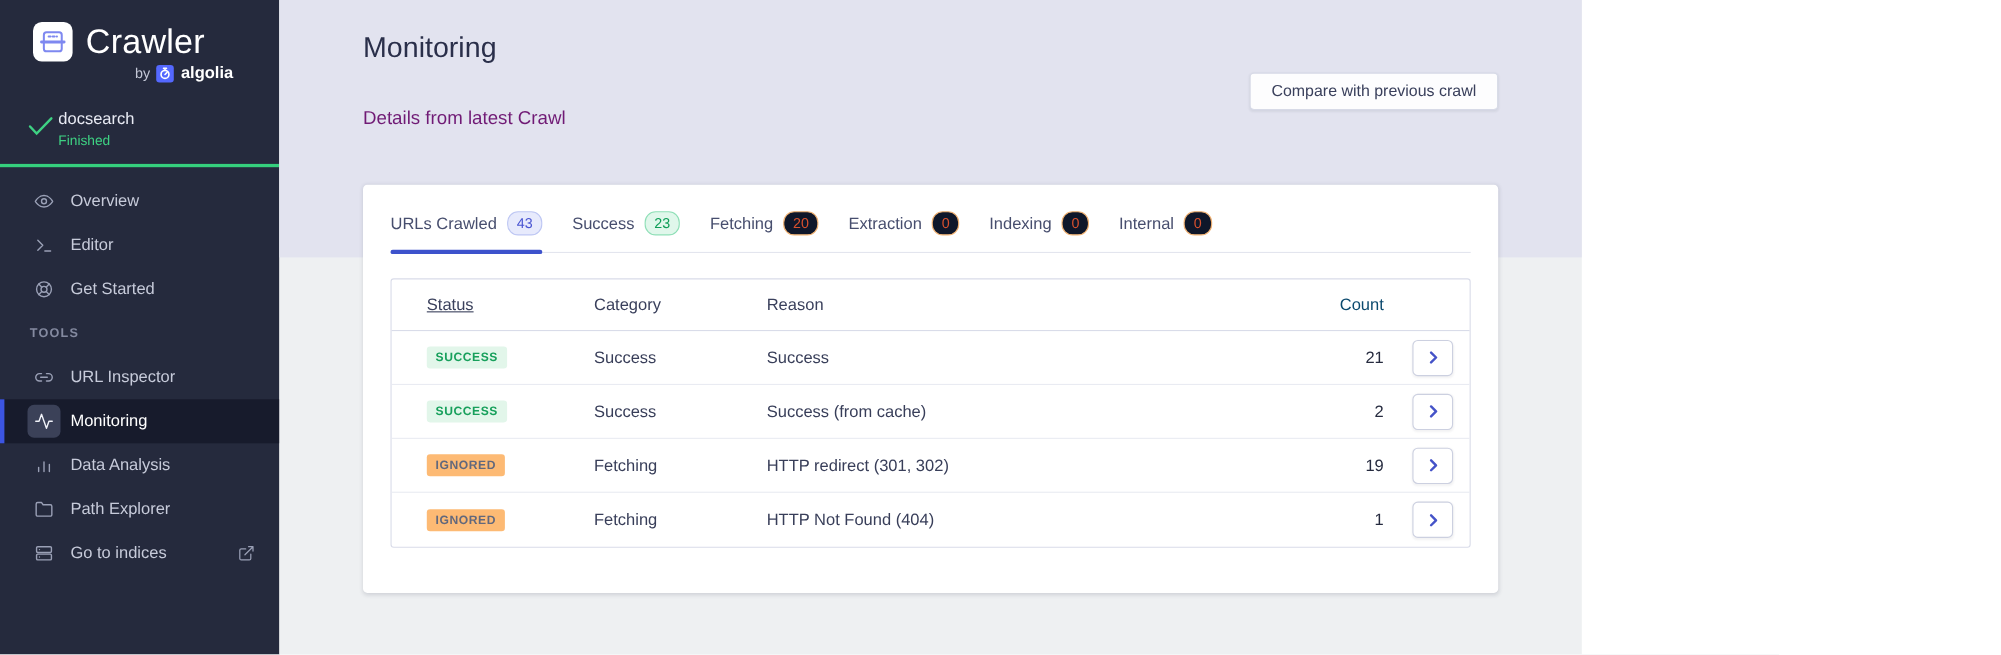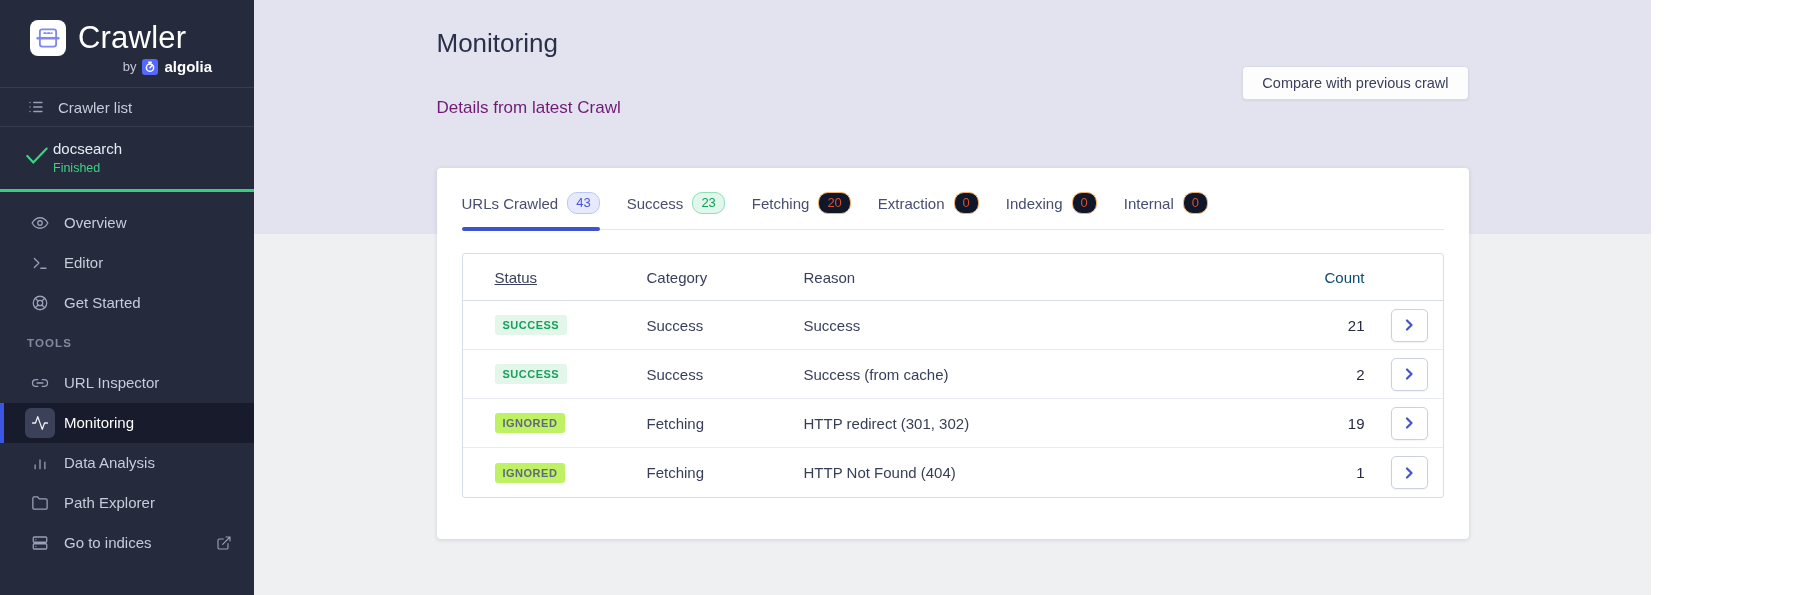--- a/index.html
+++ b/index.html
@@ -1,18 +1,18 @@
 <!DOCTYPE html>
 <html><head>
 <meta charset="utf-8">
 <style>
   * { margin:0; padding:0; box-sizing:border-box; }
   html,body { width:1819px; height:595px; }
   body { font-family:"Liberation Sans", sans-serif; overflow:hidden; }
-  .screen { display:flex; width:1651px; height:595px; }
+  .screen { display:flex; width:1438px; height:595px; }
 
   
   .sidebar { width:254px; min-width:254px; height:100%; background:#252a3d; color:#c7cbda; display:flex; flex-direction:column; }
   .logo-block { padding:20px 0 12px 30px; }
   .logo-row { display:flex; align-items:center; gap:12px; }
   .logo-badge { width:36px; height:36px; background:#fff; border-radius:8px; display:flex; align-items:center; justify-content:center; }
   .logo-badge svg { width:26px; height:26px; stroke:#7e88f0; fill:none; stroke-width:1.7; stroke-linecap:round; }
   .logo-title { color:#fff; font-size:31px; font-weight:500; letter-spacing:.2px; }
   .by-row { display:flex; align-items:center; justify-content:flex-end; gap:6px; width:150px; margin-left:32px; margin-top:2px; }
   .by-label { font-size:13px; color:#c3c7d6; }
@@ -62,21 +62,21 @@
   .thead { height:47px; border-bottom:1px solid #d9dce9; font-size:15px; color:#3a405c; }
   .tbody-row { height:49px; border-bottom:1px solid #e9ebf2; }
   .tbody-row:last-child { border-bottom:none; }
   .cell-status { padding-left:32px;text-decoration:underline; }
   .cell-count { text-align:right; font-size:15px; color:#262b3f; }
   .thead .cell-count { color:#0c4a6e; }
   .cell-text { font-size:15px; color:#383e59; }
   .cell-action { display:flex; justify-content:flex-end; padding-right:15px; }
   .status-badge { display:inline-block; font-size:11px; font-weight:bold; letter-spacing:.5px; padding:4px 8px; border-radius:3px; }
   .status-badge.success { color:#18a05c; background:#e2f6ea; }
-  .status-badge.ignored { color:#62687c; background:#bef264; }
+  .status-badge.ignored { color:#62687c; background:#fdba74; }
   .chevron-btn { width:37px; height:33px; background:#fff; border:1px solid #ccd0e0; border-radius:5px; display:flex; align-items:center; justify-content:center; cursor:pointer; box-shadow:0 1px 2px rgba(35,38,59,.06); }
   .chevron-btn svg { width:12px; height:12px; stroke:#4553c8; fill:none; stroke-width:2.2; stroke-linecap:round; stroke-linejoin:round; }
 </style>
 </head>
 <body>
 
 <div class="screen">
 
   <aside class="sidebar">
 
@@ -96,26 +96,20 @@
         <span class="algolia-mark">
           <svg viewBox="0 0 12 12">
               <circle cx="6" cy="6.7" r="3.6"></circle>
               <path d="M6 1.2v1.6M4.7 1.2h2.6M6 6.7l1.9-1.9"></path>
             </svg>
         </span>
         <span class="algolia-name">algolia</span>
       </div>
     </div>
 
-    <div class="crawler-list-row">
-      <svg class="ic" viewBox="0 0 24 24">
-          <path d="M4 6h.01M9 6h11M4 12h.01M9 12h11M4 18h.01M9 18h11"></path>
-        </svg>
-      <span>Crawler list</span>
-    </div>
 
     <div class="crawl-block">
       <span class="crawl-check">
         <svg viewBox="0 0 26 20">
             <path d="M2.5 10.5l6.5 7L23.5 2.5"></path>
           </svg>
       </span>
       <span>
         <div class="crawl-name">docsearch</div>
         <div class="crawl-status">Finished</div>

